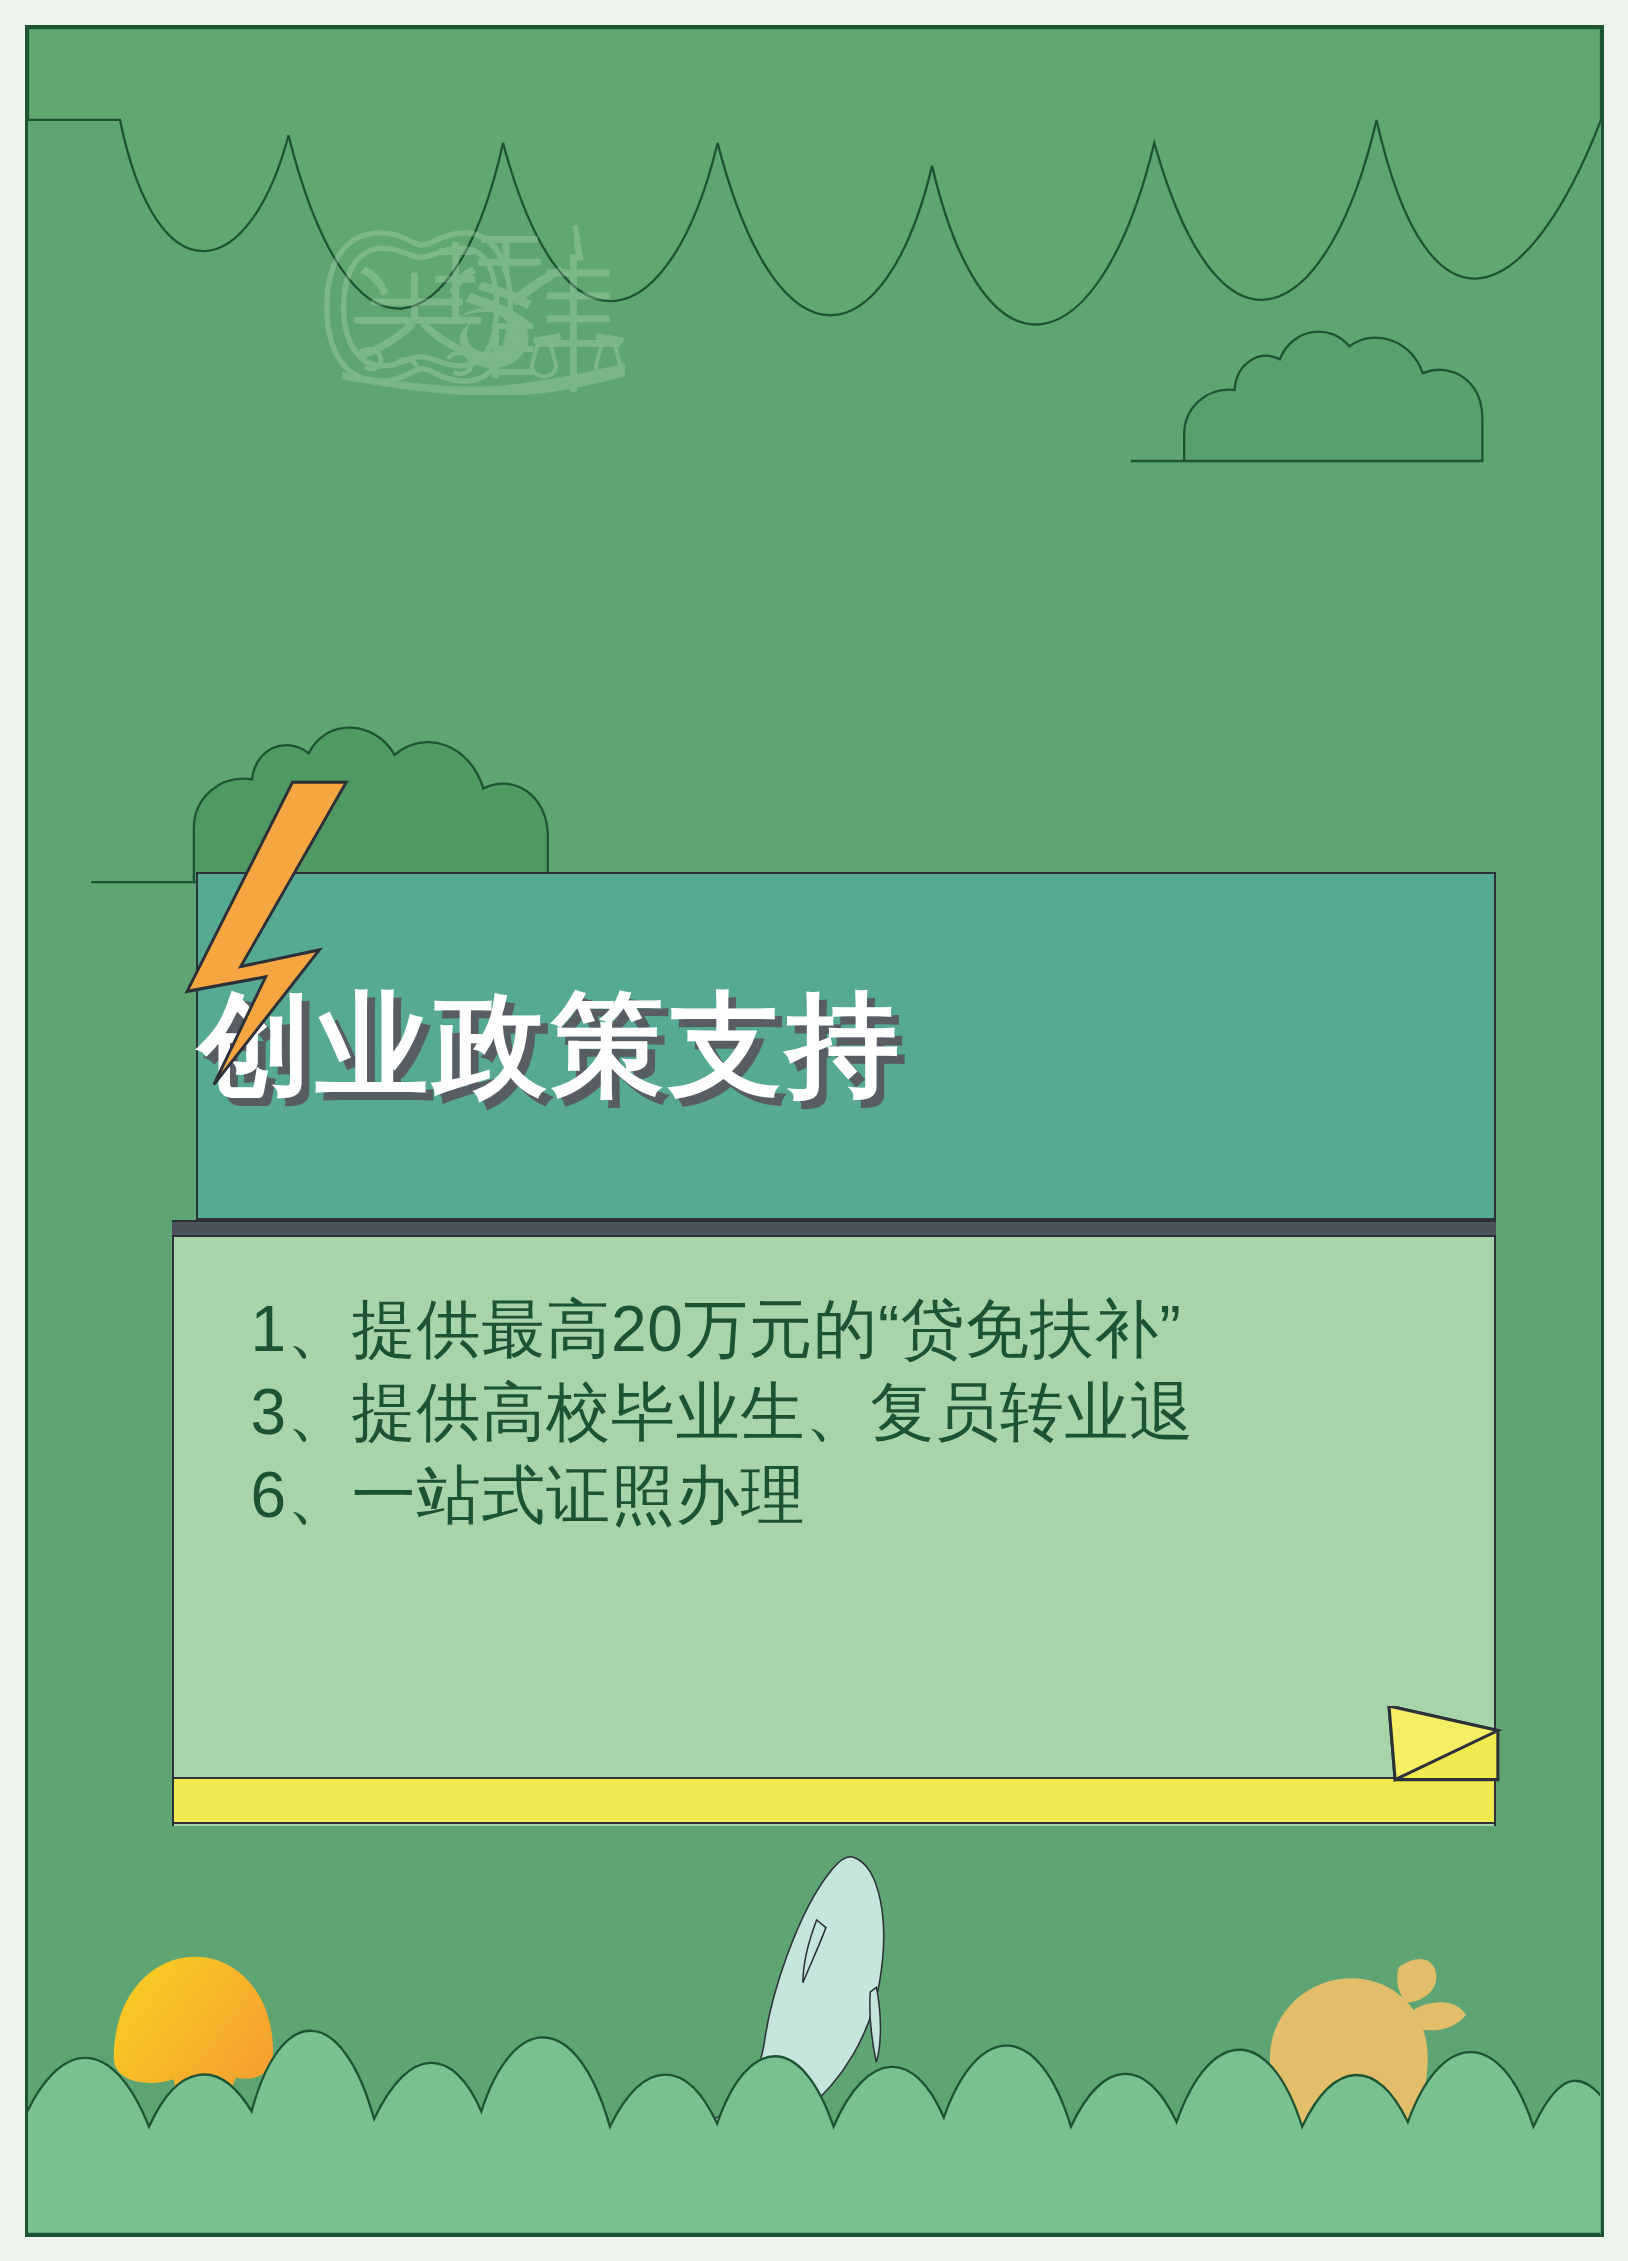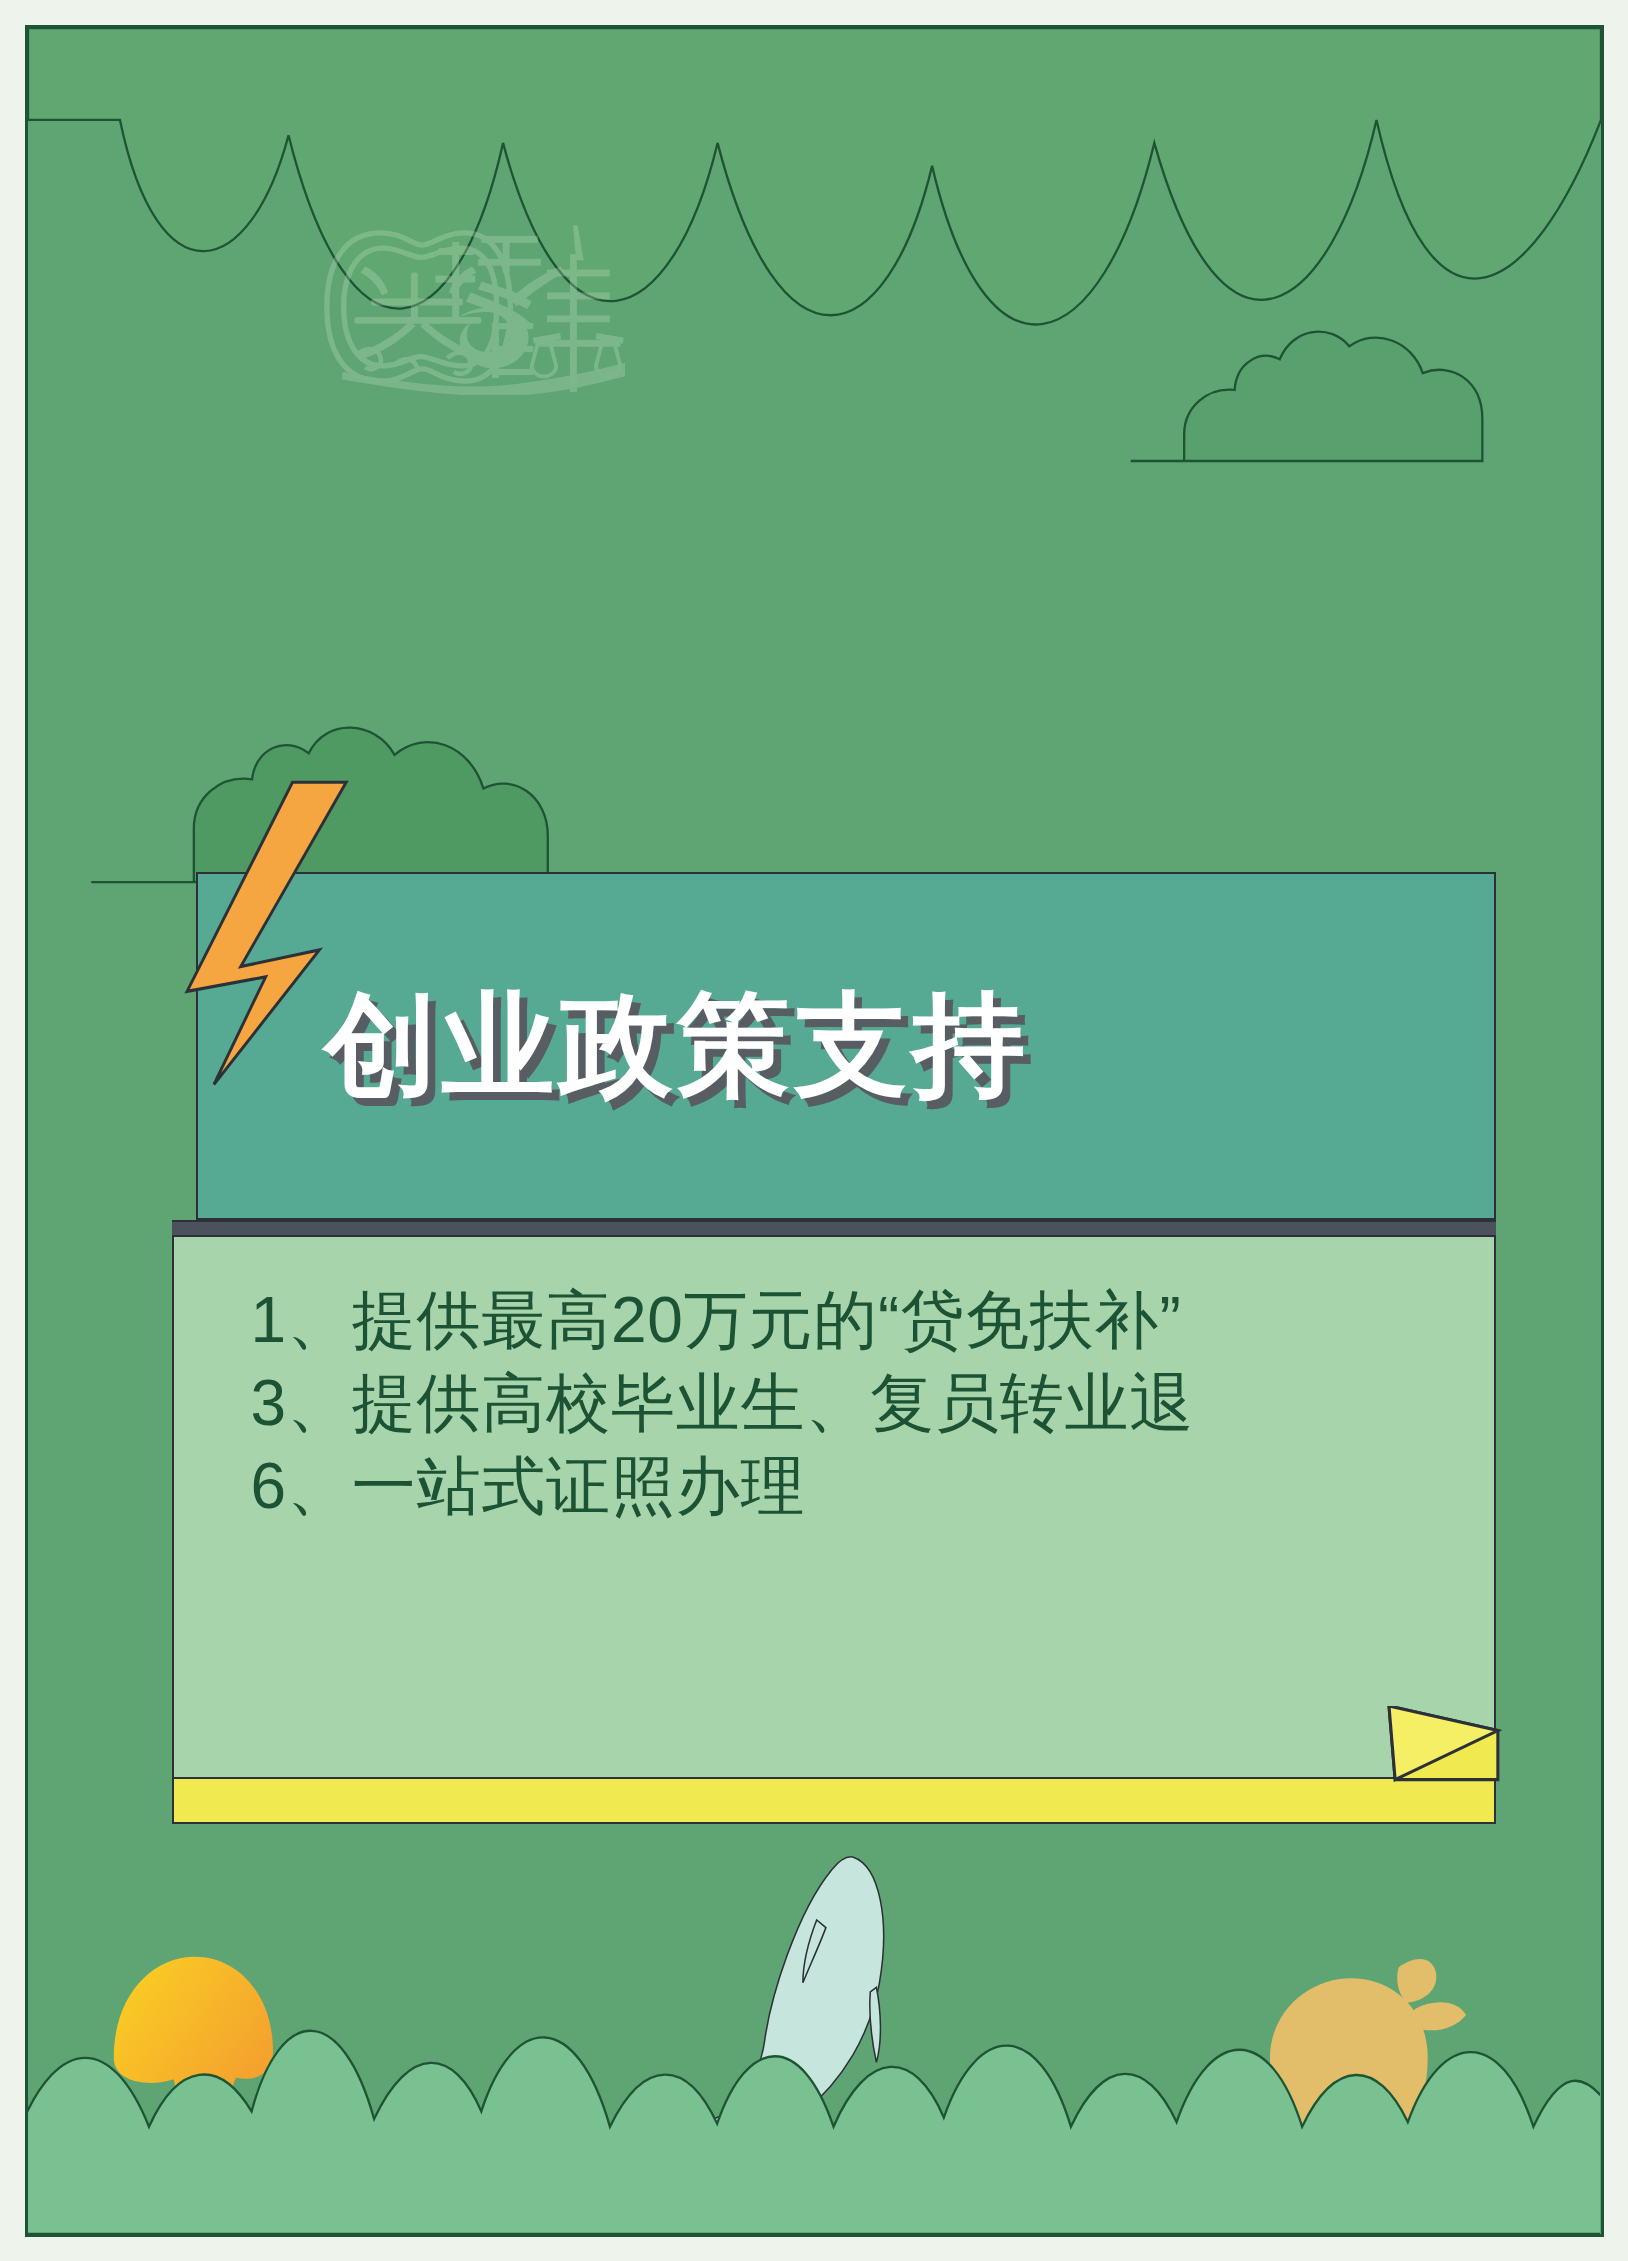--- a/index.html
+++ b/index.html
@@ -45,42 +45,41 @@
     position:absolute;
     left:24.5px;top:0;
     width:1300px;height:348px;
     background:#56a993;
     border:2.3px solid #2c3038;
     box-sizing:border-box;
     display:flex;align-items:center;
     z-index:3;
   }
   #card-title{
-    margin-left:126px;
     color:#ffffff;
     font-size:113px;
     font-weight:bold;
     letter-spacing:4.6px;
     line-height:1;
     text-shadow:7.7px 7.7px 0 #575d63;
     white-space:nowrap;
   }
   #card-divider{
     position:absolute;
     left:0;top:348px;
     width:1324px;height:17px;
     background:#4c525c;
     border-top:2.3px solid #2c3038;
     border-bottom:2.3px solid #2c3038;
     box-sizing:border-box;
     z-index:4;
   }
   #card-body{
     position:absolute;
-    left:0;top:353px;
+    left:0;top:362px;
     width:1324px;height:592px;
     background:#a8d4ab;
     border-left:2.3px solid #2c3038;
     border-right:2.3px solid #2c3038;
     box-sizing:border-box;
     z-index:2;
     padding:54px 0 12px 77px;
   }
   .body-line{
     color:#1c5335;

